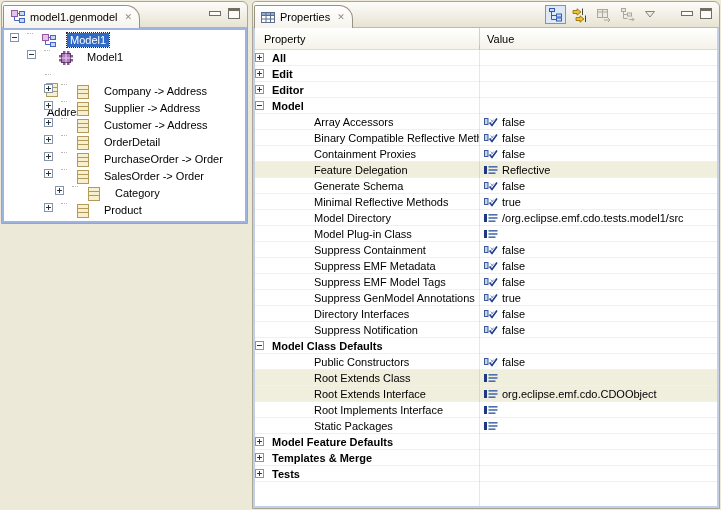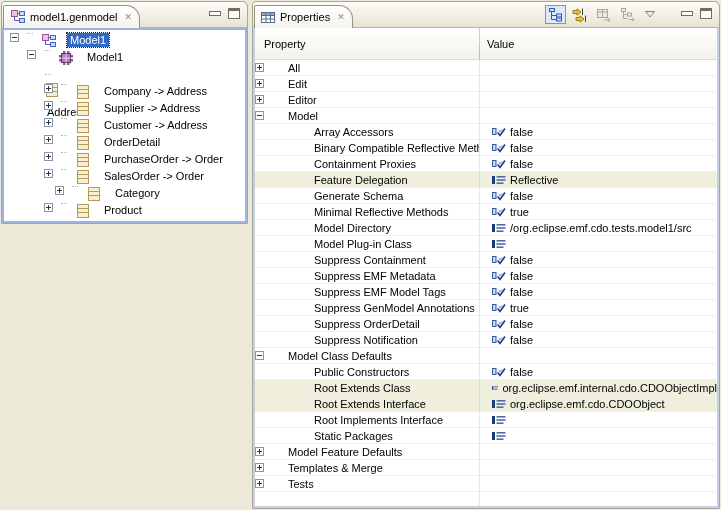--- a/index.html
+++ b/index.html
@@ -33,32 +33,32 @@
   .trow { display:flex; align-items:flex-start; height:17px; white-space:nowrap;gap:7px; }
   .conn { width:6px; height:0; border-top:1px dotted #b8b8b8; margin:0 1px; }
   .ticon { flex:0 0 16px; margin-right:3px; }
   .tlabel { padding:1px 3px; }
   .tlabel.sel { background:#316ac5; color:#fff; outline:1px dotted #222; }
 
   
   #props-content { position:absolute; left:0; right:0; top:25px; bottom:0;
     border:2px solid #c5cfe6; border-top:1px solid #bdb9a8; background:#fff; overflow:hidden; }
   #props-table { position:relative; height:100%; }
-  .phead { display:flex; height:32px; align-items:center;
+  .phead { display:flex; height:22px; align-items:center;
     background:linear-gradient(#ffffff,#f4f2e9); border-bottom:1px solid #dedbcc; }
   .phead .hname { width:224px; padding-left:9px; }
   .phead .hvalue { flex:1; padding-left:7px; border-left:1px solid #d2d0c4; height:100%; display:flex; align-items:center; }
   #prop-rows { position:relative; }
   .vdivider { position:absolute; left:224px; top:17px; bottom:0; width:1px; background:rgba(120,120,120,.18); z-index:3; }
   .prow { display:flex; height:16px; align-items:center; border-bottom:1px solid #f0f0ee; background:#fff; }
   .prow.hl { background:#f0eedd; }
   .pname { width:224px; display:flex; align-items:center; overflow:hidden; white-space:nowrap; height:100%; }
-  .pname .clabel { margin-left:24px; }
+  .pname .clabel { margin-left:8px;font-weight:bold; }
   .pname .plabel { margin-left:59px; }
-  .pvalue { flex:1; display:flex; align-items:center; gap:4px; overflow:hidden; white-space:nowrap; height:100%; padding-left:13px; }
+  .pvalue { flex:1; display:flex; align-items:center; gap:4px; overflow:hidden; white-space:nowrap; height:100%; padding-left:5px; }
 
   
   .toolbar { position:absolute; right:64px; top:3px; display:flex; align-items:center; gap:3px; z-index:4; }
   .tbtn { width:21px; height:19px; display:flex; align-items:center; justify-content:center; border:1px solid transparent; }
   .tbtn.selected { border:1px solid #7596c6; background:#dfe9f6; }
   .tmenu { margin-left:4px; display:flex; align-items:center; }
   svg { display:block; }
 </style>
 </head>
 <body>
@@ -534,21 +534,21 @@
               <svg width="14" height="10" viewBox="0 0 14 10">
     <rect x="0.5" y="1.5" width="3.5" height="6" fill="#c4d4ee" stroke="#3b5998"></rect>
     <path d="M6.5 2.5 L10 6 M10 2.5 L6.5 6" stroke="#7f97cc" stroke-width="1"></path>
     <path d="M5.5 5.5 L8 8.5 L13 1.5" stroke="#1f3b94" stroke-width="1.6" fill="none"></path>
   </svg>
               <span>true</span>
             </div>
           </div>
           <div class="prow">
             <div class="pname">
-              <span class="plabel">Suppress OrderDetail</span>
+              <span class="plabel">Directory Interfaces</span>
             </div>
             <div class="pvalue">
               <svg width="14" height="10" viewBox="0 0 14 10">
     <rect x="0.5" y="1.5" width="3.5" height="6" fill="#c4d4ee" stroke="#3b5998"></rect>
     <path d="M6.5 2.5 L10 6 M10 2.5 L6.5 6" stroke="#7f97cc" stroke-width="1"></path>
     <path d="M5.5 5.5 L8 8.5 L13 1.5" stroke="#1f3b94" stroke-width="1.6" fill="none"></path>
   </svg>
               <span>false</span>
             </div>
           </div>
@@ -592,21 +592,20 @@
             <div class="pname">
               <span class="plabel">Root Extends Class</span>
             </div>
             <div class="pvalue">
               <svg width="14" height="10" viewBox="0 0 14 10">
     <rect x="0" y="1" width="3" height="8" fill="#1c3a80"></rect>
     <rect x="4.5" y="1" width="9" height="1.6" fill="#4d6fb0"></rect>
     <rect x="4.5" y="4.2" width="9" height="1.6" fill="#4d6fb0"></rect>
     <rect x="4.5" y="7.4" width="7" height="1.6" fill="#4d6fb0"></rect>
   </svg>
-              <span>org.eclipse.emf.internal.cdo.CDOObjectImpl</span>
             </div>
           </div>
           <div class="prow hl">
             <div class="pname">
               <span class="plabel">Root Extends Interface</span>
             </div>
             <div class="pvalue">
               <svg width="14" height="10" viewBox="0 0 14 10">
     <rect x="0" y="1" width="3" height="8" fill="#1c3a80"></rect>
     <rect x="4.5" y="1" width="9" height="1.6" fill="#4d6fb0"></rect>

